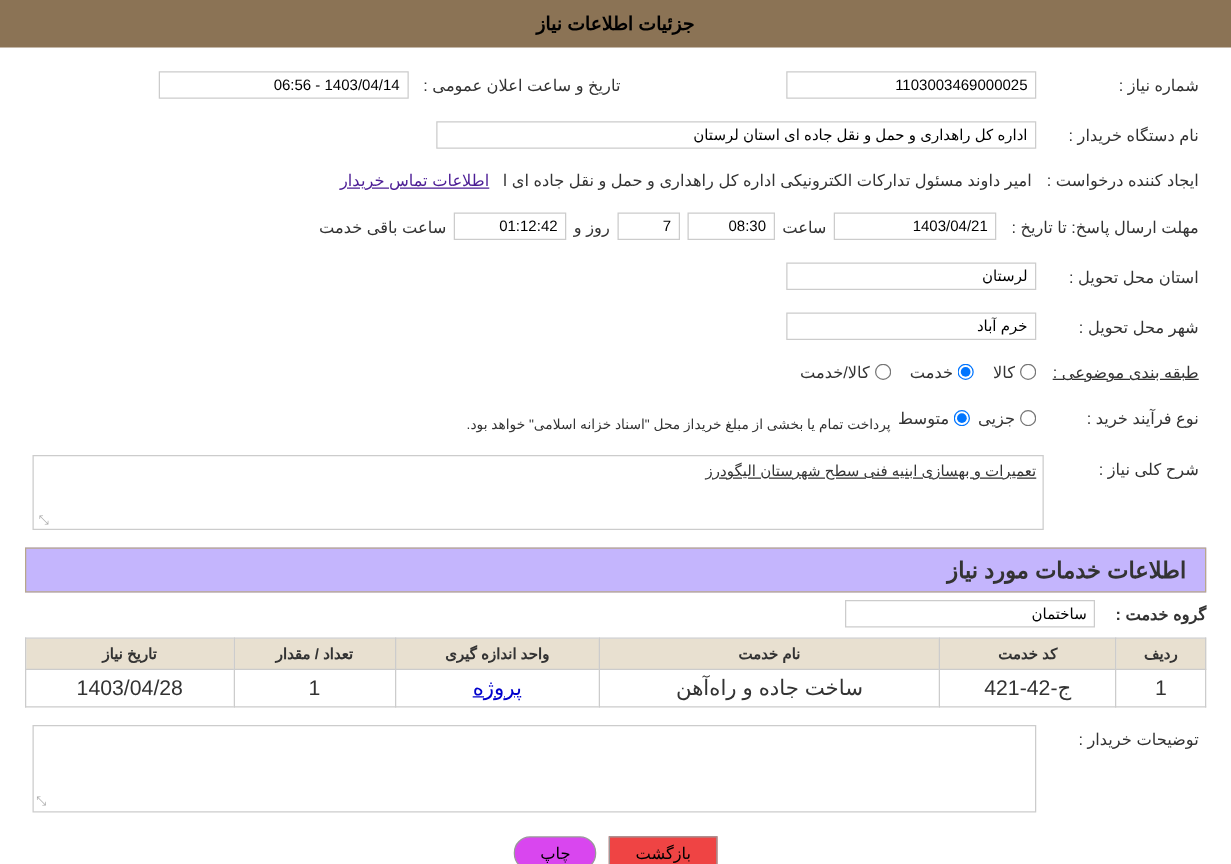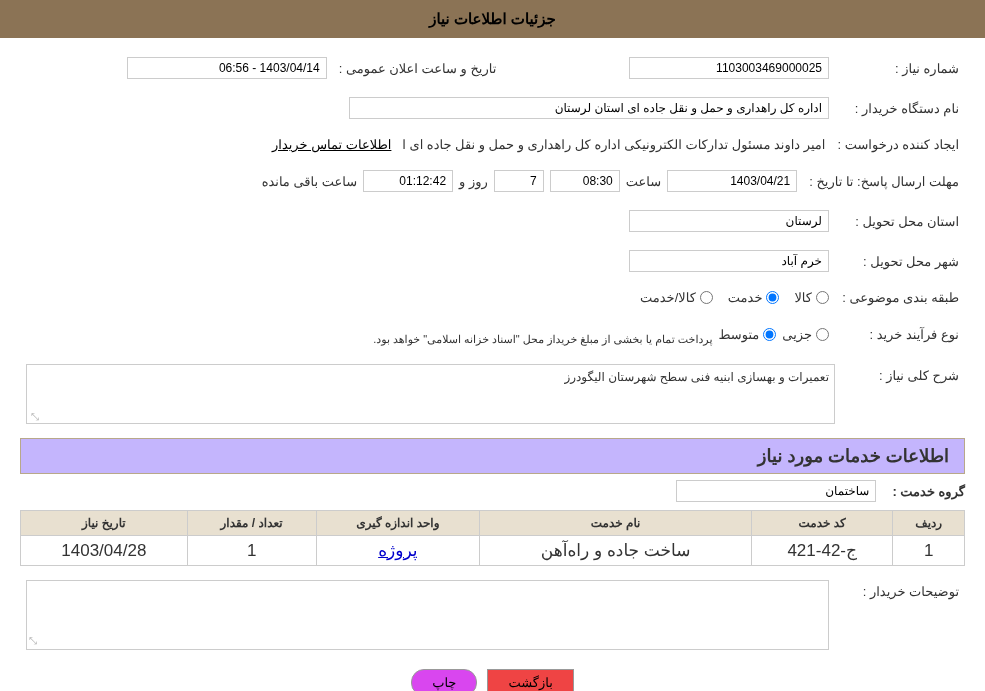--- a/index.html
+++ b/index.html
@@ -58,21 +58,21 @@
     .input-date { width: 130px; }
     .input-time { width: 70px; }
     .input-counter { width: 50px; }
     .input-remaining { width: 90px; }
     .row-container {
       display: flex;
       align-items: center;
       gap: 6px;
     }
     .link-blue {
-      color: #000000;
+      color: #4c1d95;
       text-decoration: underline;
       cursor: pointer;
     }
     .radio-group {
       display: flex;
       gap: 15px;
       align-items: center;
     }
     .radio-item {
       display: flex;
@@ -227,21 +227,21 @@
           <tr>
         <td class="label-cell" style="width:130px;">مهلت ارسال پاسخ: تا تاریخ :</td>
         <td class="value-cell">
           <div class="row-container">
             <input class="input-field input-date" type="text" value="1403/04/21" readonly="" style="">
             <span>ساعت</span>
             <input class="input-field input-time" type="text" value="08:30" readonly="" style="">
             <input class="input-field input-counter" type="text" value="7" readonly="" style="">
             <span>روز و</span>
             <input class="input-field input-remaining" type="text" value="01:12:42" readonly="" style="">
-            <span>ساعت باقی مانده</span>
+            <span>ساعت باقی خدمت</span>
           </div>
         </td>
       </tr>
     </tbody>
       </table>
 
     <table class="info-table">
       <tbody>
           <tr>
         <td class="label-cell" style="width:130px;">استان محل تحویل :</td>
@@ -259,21 +259,21 @@
         <td class="value-cell">
           <input class="input-field input-medium" type="text" value="خرم آباد" readonly="" style="">
         </td>
       </tr>
     </tbody>
       </table>
 
     <table class="info-table">
       <tbody>
           <tr>
-        <td class="label-cell" style="width:130px;">طبقه بندی موضوعی :</td>
+        <td class="label-cell" style="width:130px;text-decoration:underline;">طبقه بندی موضوعی :</td>
         <td class="value-cell">
           <div class="radio-group">
             <div class="radio-item">
               <input type="radio" name="category" value="kala" style=""> 
                   <span>کالا</span>
             </div>
             <div class="radio-item">
               <input type="radio" name="category" value="khadamat" checked="" style=""> 
                   <span>خدمت</span>
             </div>
@@ -305,21 +305,21 @@
           </div>
         </td>
       </tr>
     </tbody>
       </table>
 
     <table class="info-table">
       <tbody>
           <tr>
         <td class="label-cell" style="width:130px; vertical-align:top; padding-top:8px;">شرح کلی نیاز :</td>
-        <td class="value-cell" style="padding-right:0;">
+        <td class="value-cell" style="padding-right:0;text-decoration:underline;">
           <div class="description-wrapper">
             <div class="description-text">تعمیرات و بهسازی ابنیه فنی سطح شهرستان الیگودرز</div>
             <div class="resize-handle">⤡</div>
           </div>
         </td>
       </tr>
     </tbody>
       </table>
 
     <div class="section-header">اطلاعات خدمات مورد نیاز</div>

